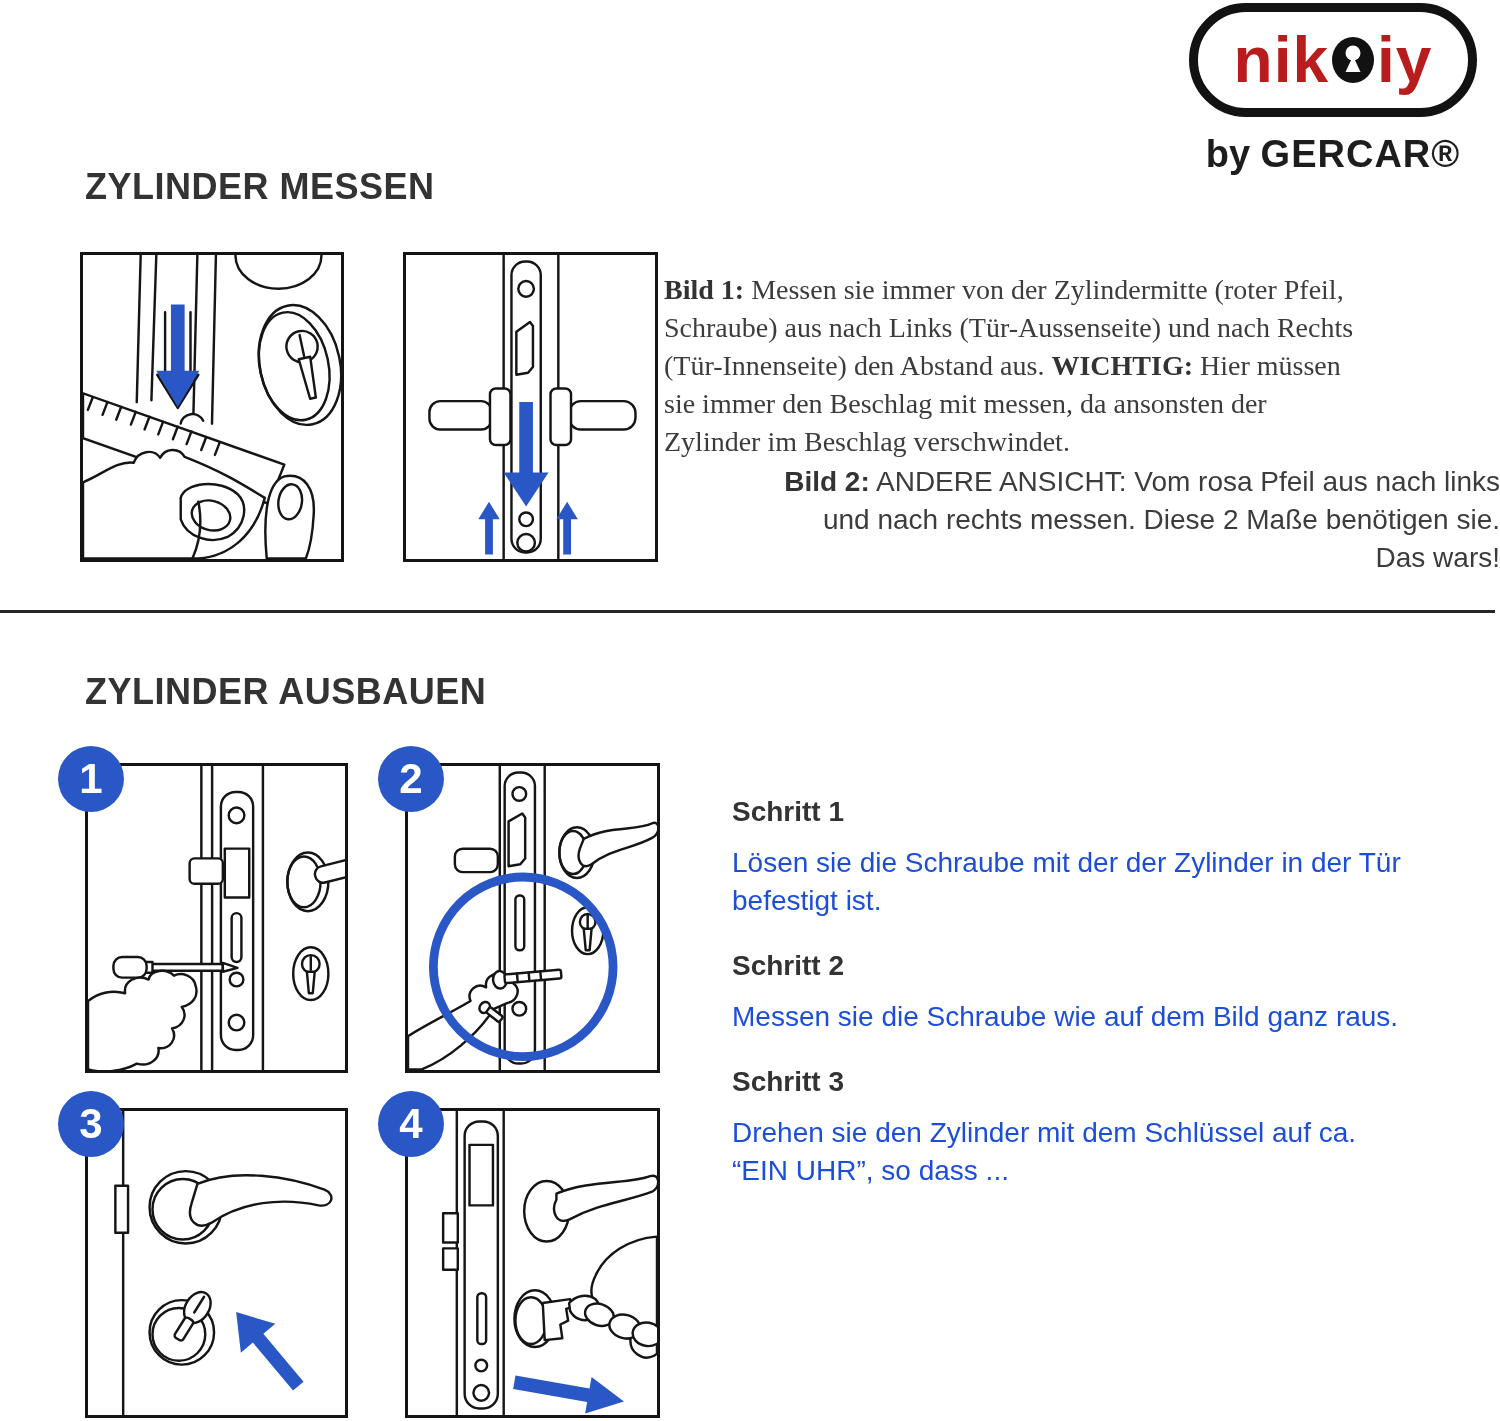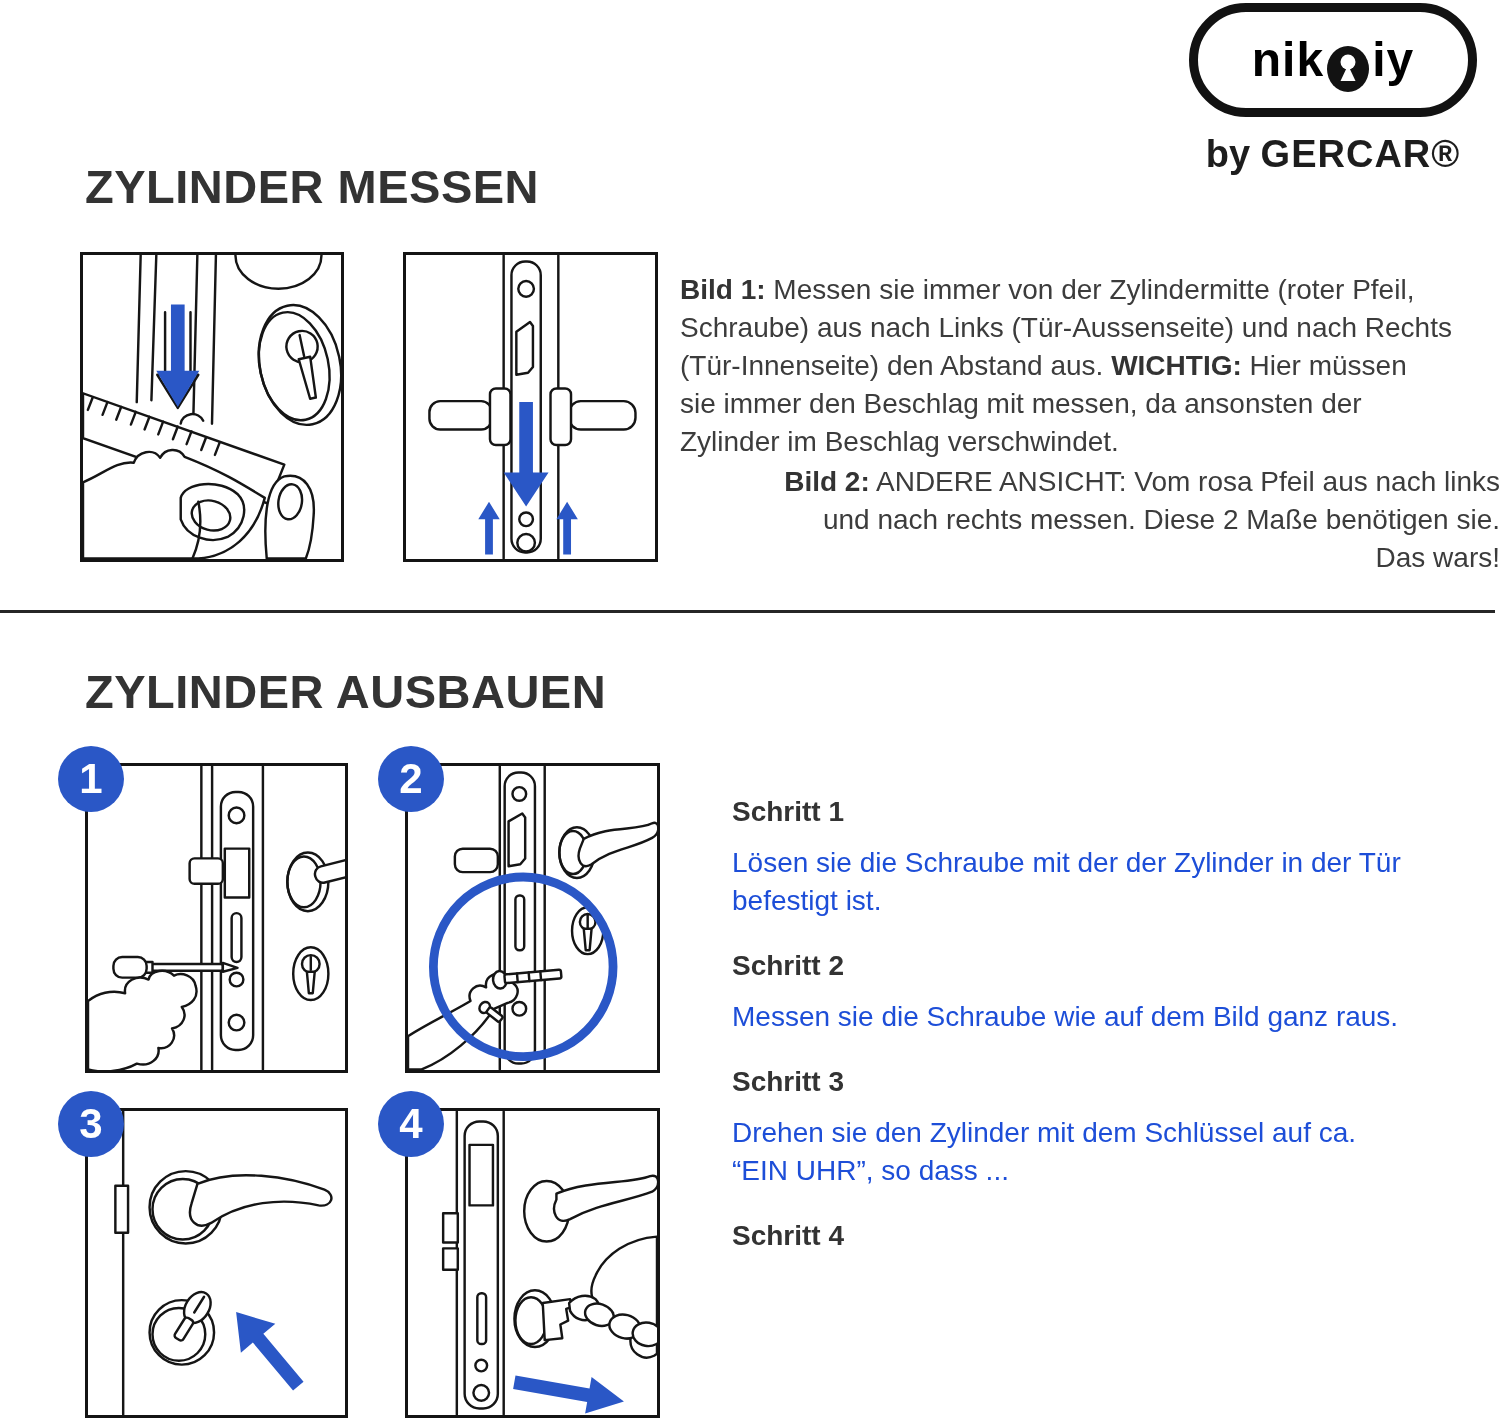--- a/index.html
+++ b/index.html
@@ -3,30 +3,30 @@
 <meta charset="utf-8">
 <style>
   html,body{margin:0;padding:0;background:#fff;}
   .page{position:relative;width:1500px;height:1421px;background:#ffffff;overflow:hidden;
         font-family:"Liberation Sans",sans-serif;color:#333;}
 
   
   .logo{position:absolute;left:1189px;top:3px;width:288px;}
   .logo-stadium{height:114px;box-sizing:border-box;border:9px solid #121212;border-radius:60px;
                 display:flex;align-items:center;justify-content:center;background:#fff;}
-  .logo-word{display:flex;align-items:center;font-size:48px;font-weight:bold;color:#000000;
+  .logo-word{display:flex;align-items:flex-start;font-size:64px;font-weight:bold;color:#b91c1c;
              letter-spacing:1px;line-height:1;}
   .logo-e{display:inline-block;width:42px;height:46px;background:#121212;border-radius:50%;
           margin:0 3px;position:relative;top:9px;}
   .logo-e svg{display:block;width:42px;height:46px;}
   .logo-byline{margin-top:16px;text-align:center;font-size:38px;color:#1d1d1d;font-weight:600;}
   .logo-byline b{font-weight:bold;letter-spacing:1px;}
 
   
-  .sec-title{position:absolute;margin:0;font-size:47px;line-height:54px;font-weight:bold;
+  .sec-title{position:absolute;margin:0;font-size:36px;line-height:54px;font-weight:bold;
              color:#333;letter-spacing:.5px;}
   #title-messen{left:85px;top:160px;}
   #title-ausbauen{left:85px;top:665px;}
   .divider{position:absolute;left:0;top:610px;width:1495px;height:3px;background:#262626;}
 
   
   .panel{position:absolute;box-sizing:border-box;border:3px solid #141414;background:#fff;}
   .panel svg{display:block;width:100%;height:100%;}
   #p-m1{left:80px;top:252px;width:264px;height:310px;}
   #p-m2{left:403px;top:252px;width:255px;height:310px;}
@@ -39,21 +39,21 @@
          font-size:42px;font-weight:bold;display:flex;align-items:center;justify-content:center;z-index:5;}
   #badge-1{left:58px;top:746px;}
   #badge-2{left:378px;top:746px;}
   #badge-3{left:58px;top:1091px;}
   #badge-4{left:378px;top:1091px;}
 
   
   .copy{position:absolute;font-size:28px;line-height:38px;color:#3c3c3c;}
   .copy p{margin:0;white-space:pre-line;}
   .copy b{color:#333;}
-  #copy-bild1{left:680px;top:271px;width:810px;}
+  #copy-bild1{left:664px;top:271px;width:810px;font-family:Liberation Serif, serif;}
   #copy-bild2{left:690px;top:463px;width:810px;text-align:right;}
   .steps{position:absolute;left:720px;top:780px;width:770px;}
   .step{margin-bottom:26px;}
   .step h3{margin:12px;font-size:28px;line-height:40px;color:#333;font-weight:bold;}
   .step p{margin:12px;font-size:28px;line-height:38px;color:#1d4ed8;white-space:pre-line;}
 
   .art{stroke:#151515;stroke-width:2.5;fill:#fff;stroke-linejoin:round;stroke-linecap:round;}
   .art .nf{fill:none;}
   .art .blue{fill:#2a57c6;stroke:none;}
 </style>
@@ -272,17 +272,16 @@
     <div class="step">
       <h3>Schritt 2</h3>
       <p><span>Messen sie die Schraube wie auf dem Bild ganz raus.</span></p>
     </div>
     <div class="step">
       <h3>Schritt 3</h3>
       <p><span>Drehen sie den Zylinder mit dem Schlüssel auf ca.
 “EIN UHR”, so dass ...</span></p>
     </div>
     <div class="step">
-      <h3>Schritt 4</h3>
     </div>
   </div>
 
 </div>
 
 </body></html>

